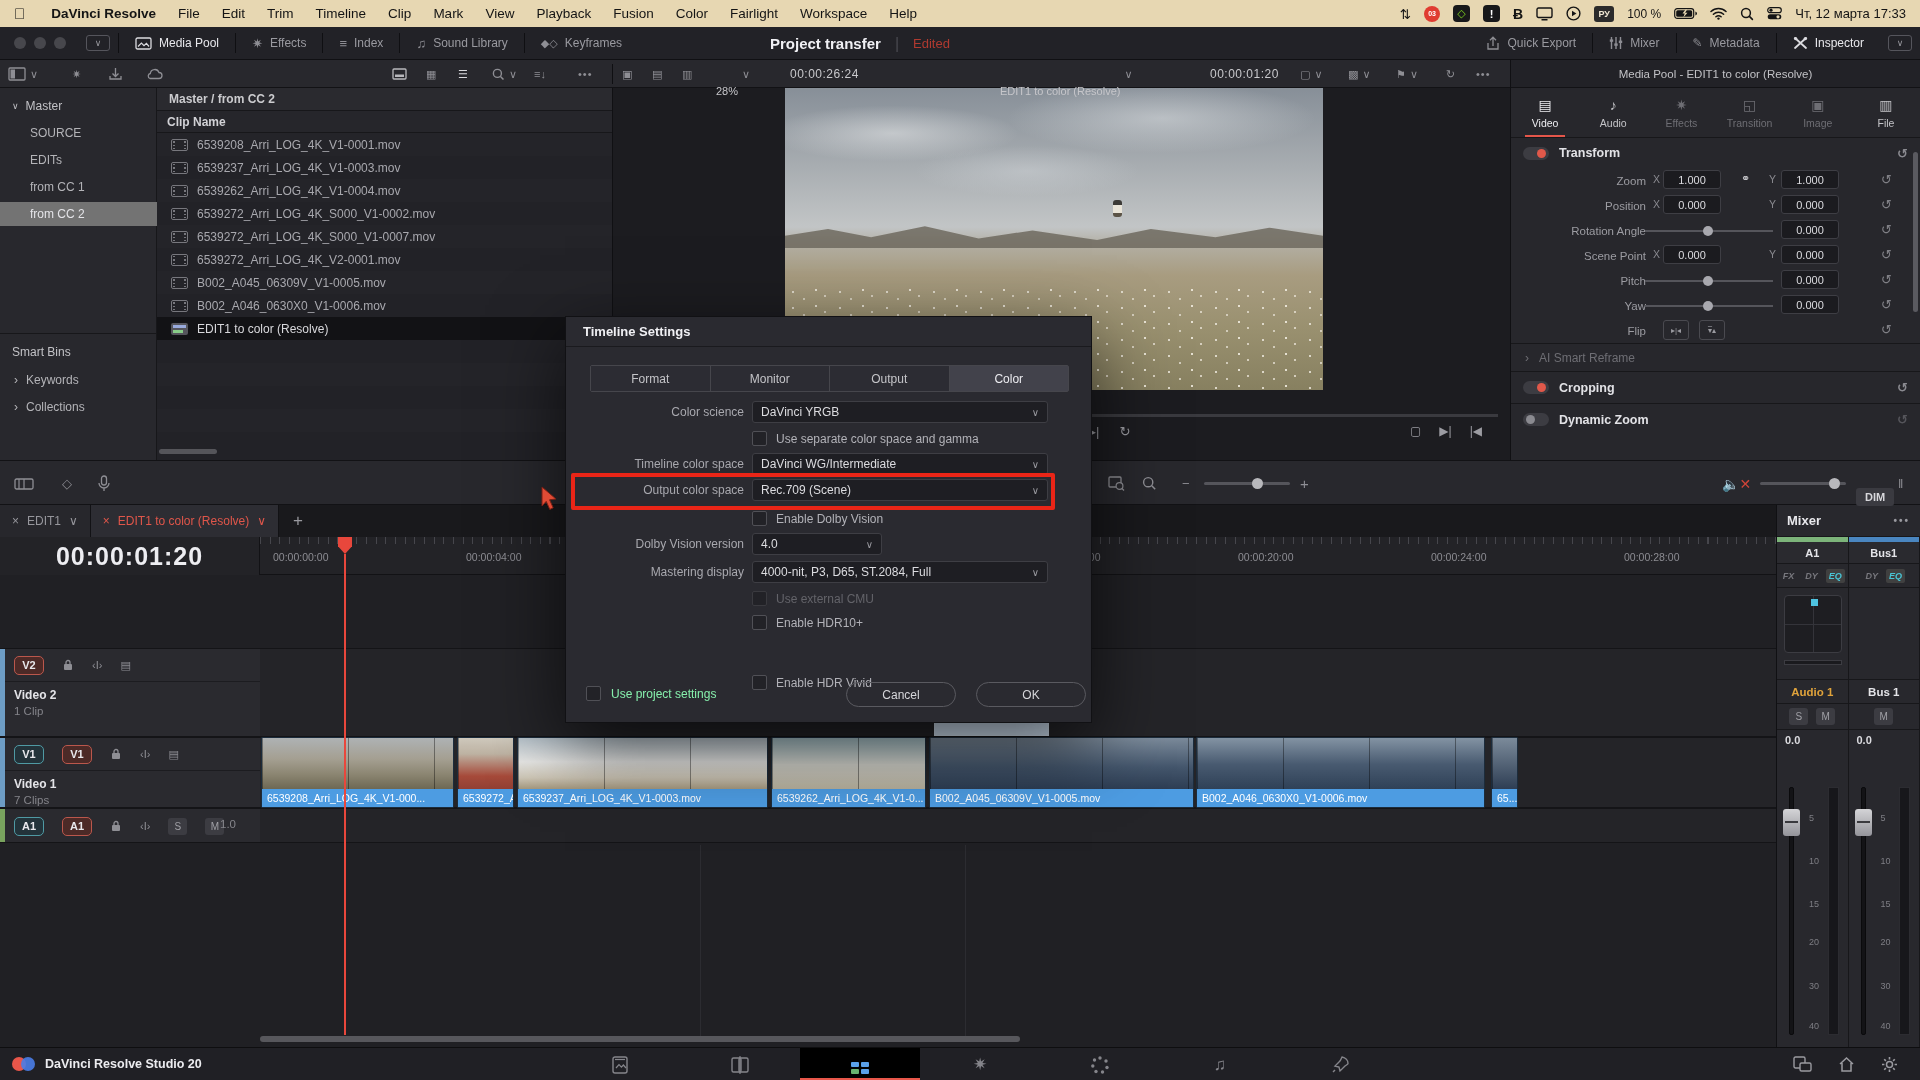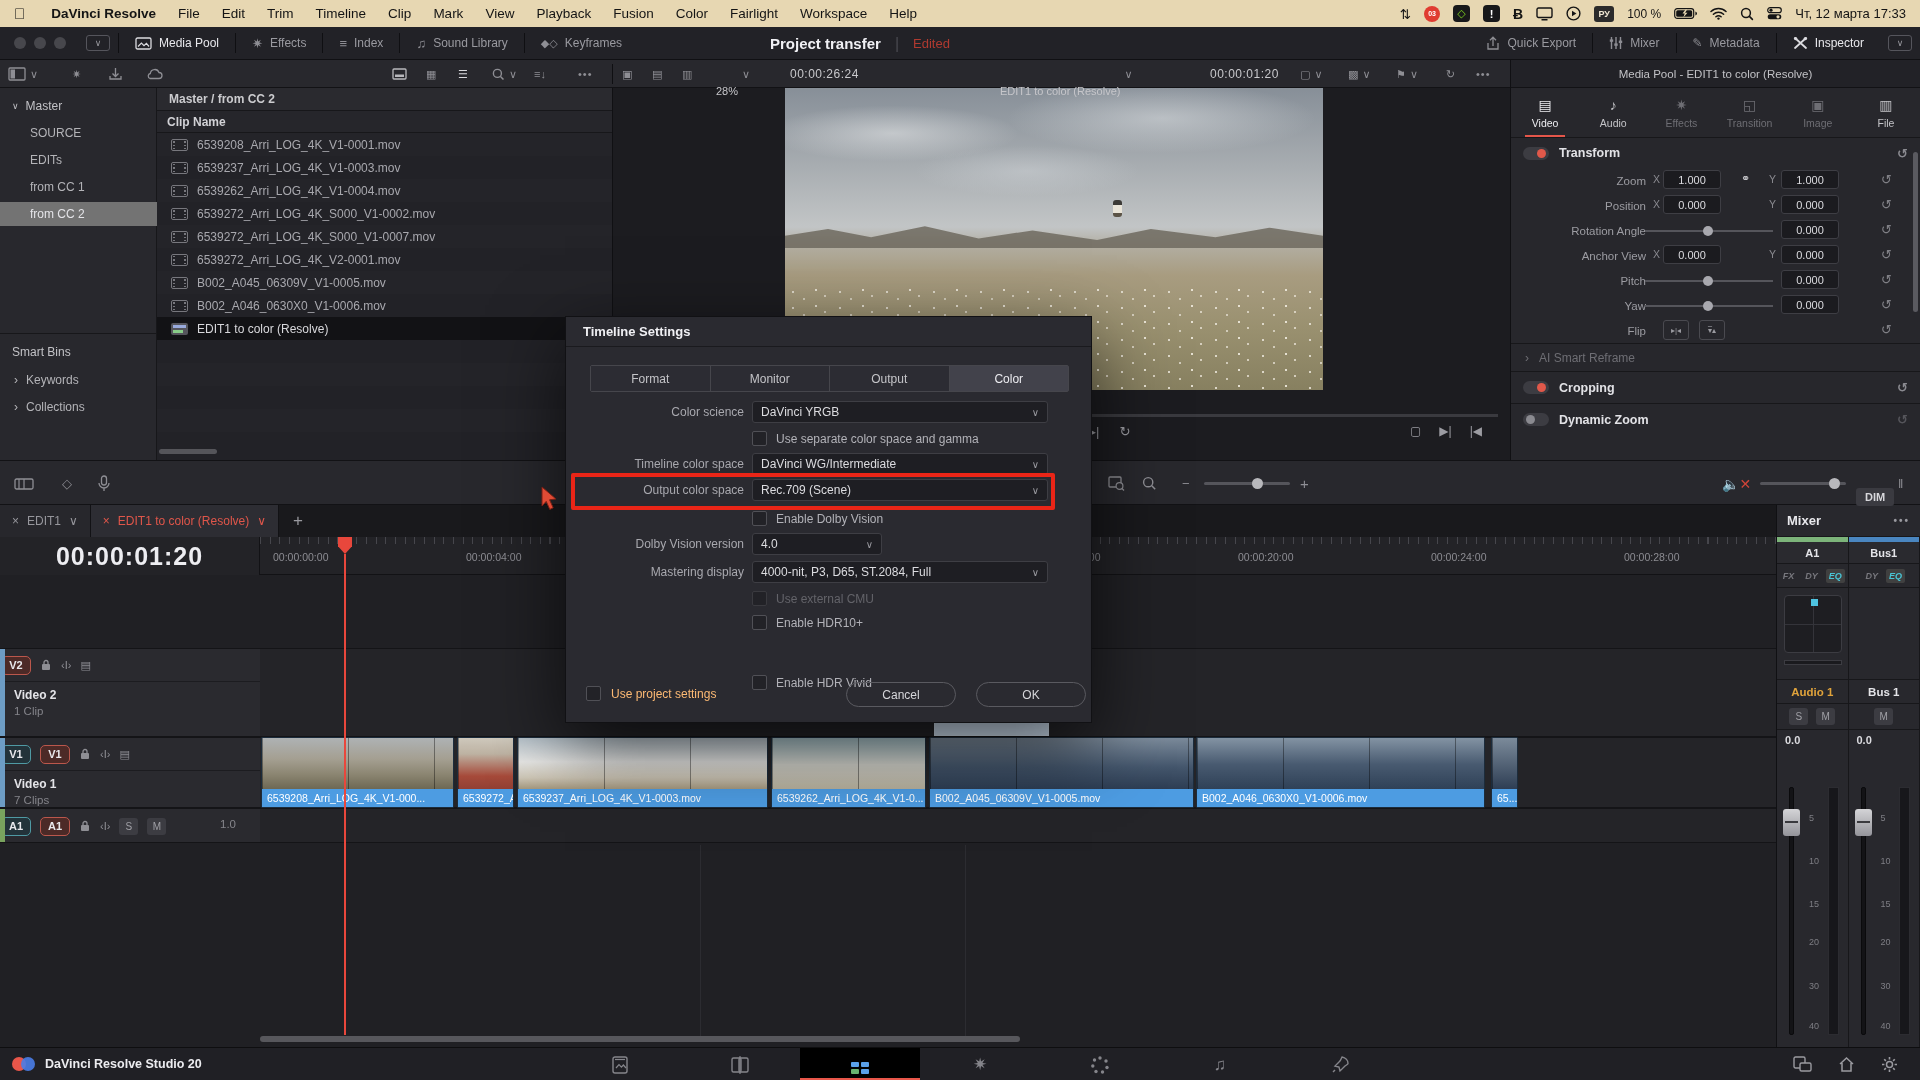--- a/index.html
+++ b/index.html
@@ -111,21 +111,21 @@
   .tl-plus{color:#9a9aa0;font-size:17px;padding:0 14px;}
   .tl-header{position:absolute;left:0;top:32px;width:260px;height:38px;background:#232327;border-right:1px solid #121215;display:flex;align-items:center;justify-content:center;}
   .tl-bigtc{color:#ededf1;font-size:25px;font-weight:bold;letter-spacing:1px;}
   .tl-ruler{position:absolute;left:260px;top:32px;width:1516px;height:38px;background:#232327;border-bottom:1px solid #121215;}
   .tl-ruler .ticks{position:absolute;left:0;top:0;width:100%;height:7px;background:repeating-linear-gradient(90deg,#46464c 0 1px,transparent 1px 9.65px);}
   .rlabel{position:absolute;top:14px;font-size:10.5px;color:#8c8c92;}
   .tl-body{position:absolute;left:0;top:70px;width:100%;height:472px;background:#202024;}
   .trackhead{position:absolute;left:0;width:260px;background:#2a2a2f;border-top:1px solid #141417;border-bottom:1px solid #141417;}
   .edge{position:absolute;left:0;width:5px;top:0;bottom:0;}
   .edge.blue{background:#6d9cc4;} .edge.green{background:#79a35e;}
-  .th-badges{display:flex;align-items:center;gap:9px;height:33px;padding-left:1px;border-bottom:1px solid #1c1c20;}
+  .th-badges{display:flex;align-items:center;gap:18px;height:33px;padding-left:14px;border-bottom:1px solid #1c1c20;}
   .tbadge{min-width:30px;height:19px;border-radius:5px;display:flex;align-items:center;justify-content:center;font-size:11px;font-weight:bold;color:#e8e8ec;border:1px solid;padding:0 4px;}
   .tbadge.teal{border-color:#4f9aa4;background:#23333a;}
   .tbadge.red{border-color:#bb574c;background:#4c2a27;}
   .th-ic{color:#8e8e94;font-size:11px;}
   .smbtn{width:19px;height:17px;border-radius:3px;background:#3c3c42;color:#a0a0a6;font-size:10px;display:flex;align-items:center;justify-content:center;}
   .th-name{padding:6px 0 0 14px;color:#e4e4e8;font-size:12px;font-weight:bold;}
   .th-count{padding:3px 0 0 14px;color:#85858b;font-size:11.5px;}
   .lane{position:absolute;left:260px;right:0;background:#242428;border-top:1px solid #141417;border-bottom:1px solid #141417;}
   .clip{position:absolute;border:1px solid #1c2c3c;border-radius:1px;overflow:hidden;}
   .clip .thumb{position:absolute;left:0;top:0;width:100%;height:53px;}
@@ -200,21 +200,21 @@
   .dselect .car{margin-left:auto;color:#9a9aa0;font-size:10px;}
   .dselect.narrow{width:130px;}
   .dcheck{position:absolute;left:186px;top:2px;width:15px;height:15px;background:#222227;border:1px solid #505056;border-radius:2px;}
   .dchecklab{position:absolute;left:210px;top:0;height:20px;display:flex;align-items:center;color:#b2b2b8;font-size:12px;}
   .drow.dis .dcheck{border-color:#3a3a3f;}
   .drow.dis .dchecklab{color:#636369;}
   .redbox{position:absolute;left:5px;top:156px;width:484px;height:37px;border:4px solid #ea2517;border-radius:2px;z-index:5;pointer-events:none;}
   .dlg-foot{position:absolute;left:0;bottom:14px;width:100%;height:26px;}
   .pillbtn{position:absolute;top:0;width:110px;height:25px;border:1px solid #5a5a60;border-radius:13px;display:flex;align-items:center;justify-content:center;color:#d6d6da;font-size:12px;}
   .fcheck{position:absolute;left:20px;top:4px;width:15px;height:15px;background:#222227;border:1px solid #505056;border-radius:2px;}
-  .fchecklab{position:absolute;left:45px;top:0;height:24px;display:flex;align-items:center;color:#fdba74;font-size:12px;}
+  .fchecklab{position:absolute;left:45px;top:0;height:24px;display:flex;align-items:center;color:#86efac;font-size:12px;}
   
   .cursor{left:540px;top:486px;z-index:60;}
   svg{display:block;}
 </style>
 </head>
 <body>
 
 <div class="screen">
 
   <div class="menubar abs">
@@ -584,21 +584,21 @@
           <span class="numbox nb2">0.000</span>
           <span class="tr-reset">↺</span>
         </div>
         <div class="tr-row">
           <div class="tr-label">Rotation Angle</div>
           <span class="slider"></span>
           <span class="numbox nb2">0.000</span>
           <span class="tr-reset">↺</span>
         </div>
         <div class="tr-row">
-          <div class="tr-label">Anchor View</div>
+          <div class="tr-label">Scene Point</div>
           <span class="tr-x">X</span>
           <span class="numbox nb1">0.000</span>
           <span class="tr-y">Y</span>
           <span class="numbox nb2">0.000</span>
           <span class="tr-reset">↺</span>
         </div>
         <div class="tr-row">
           <div class="tr-label">Pitch</div>
           <span class="slider"></span>
           <span class="numbox nb2">0.000</span>

